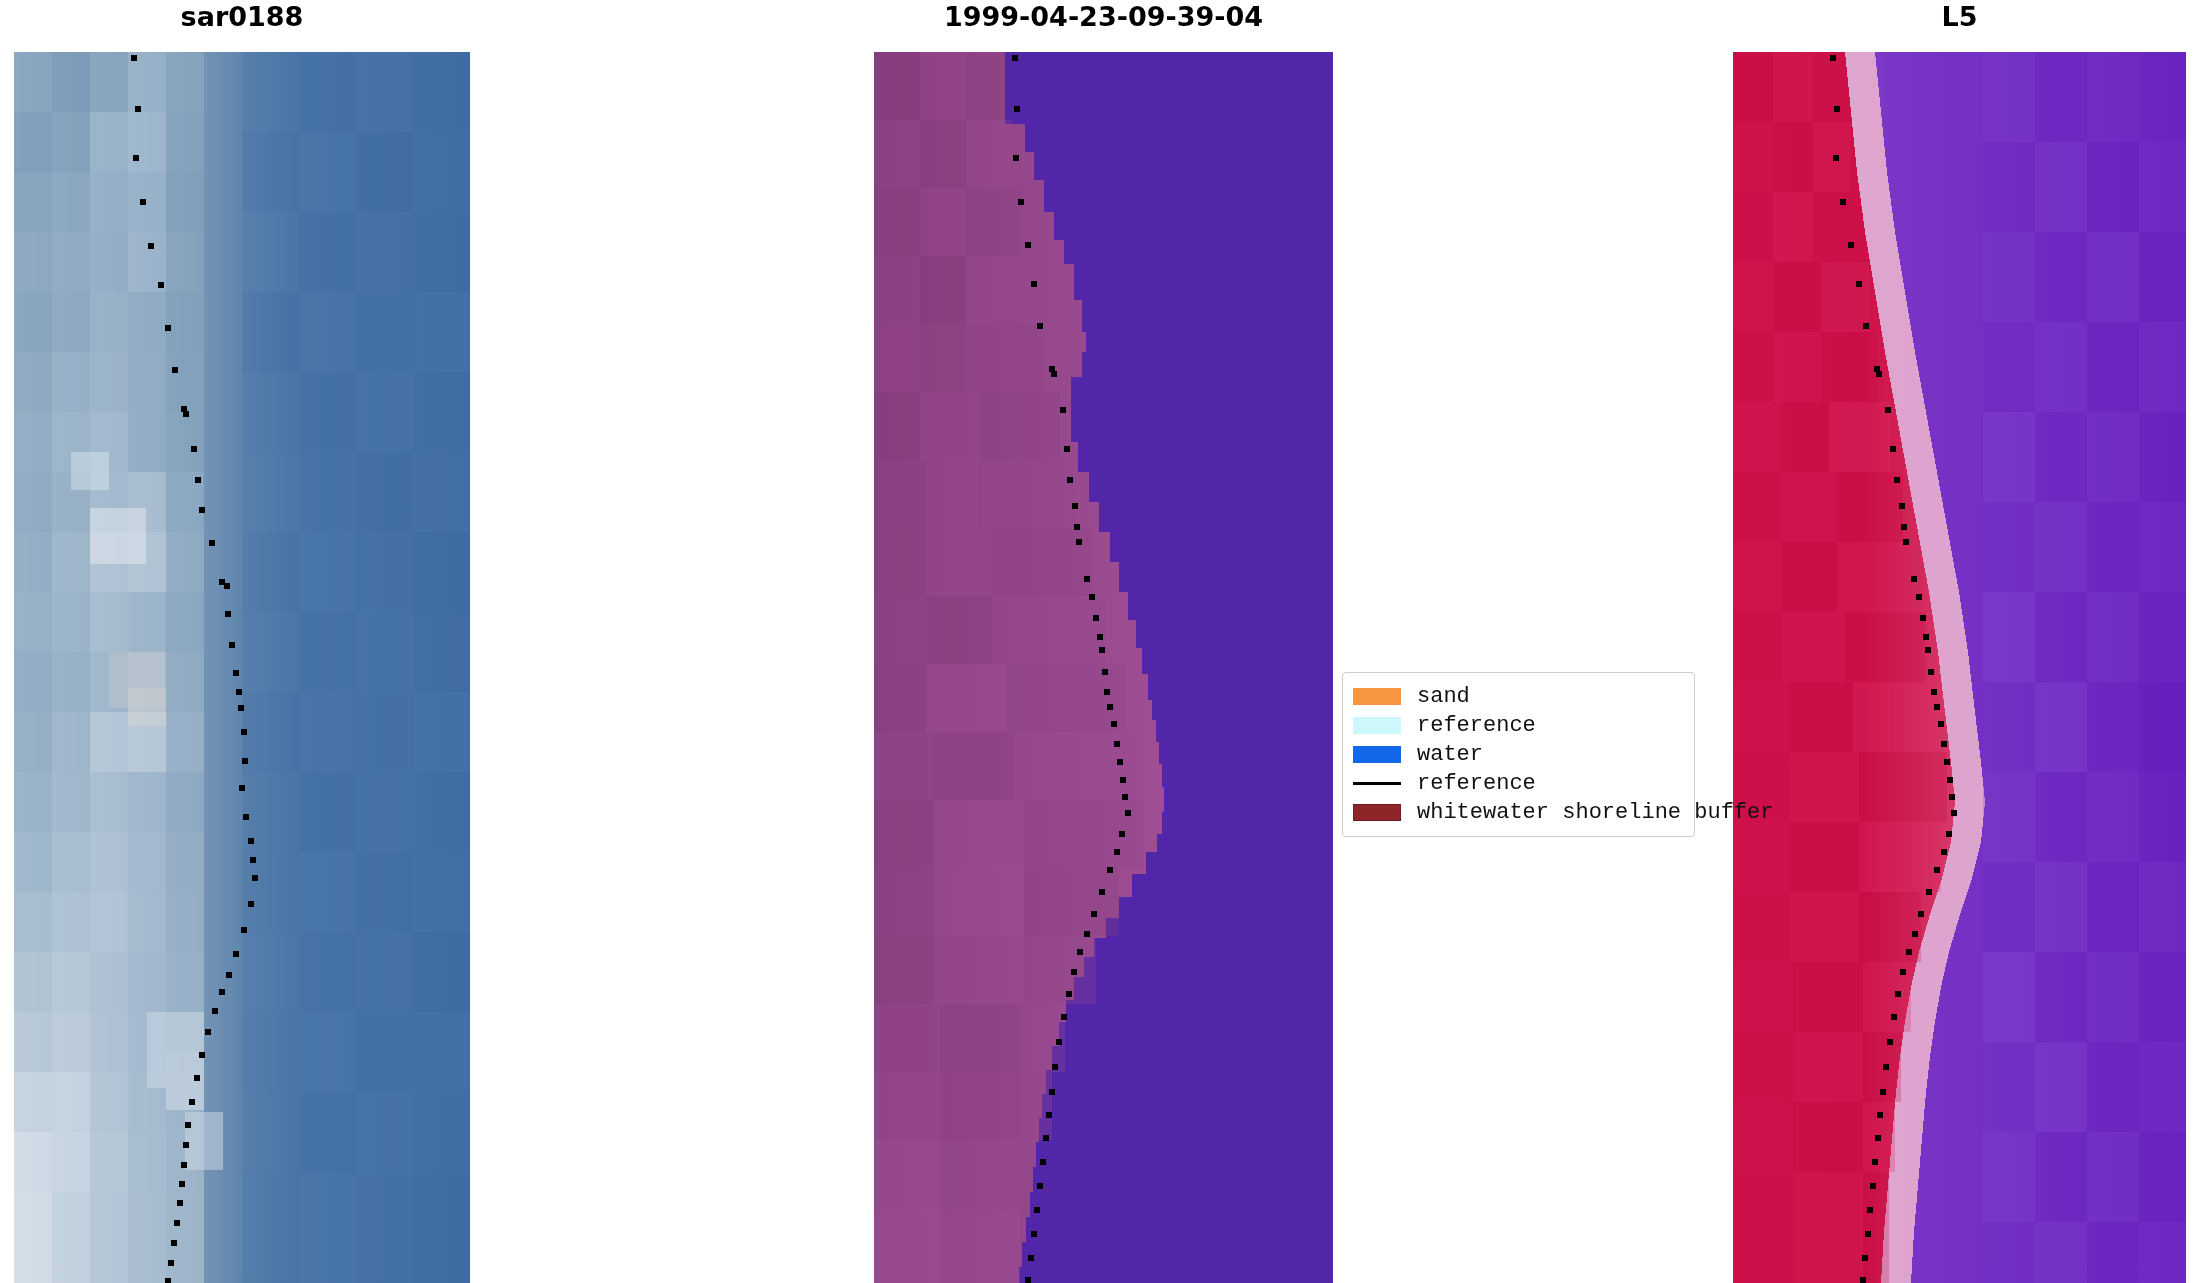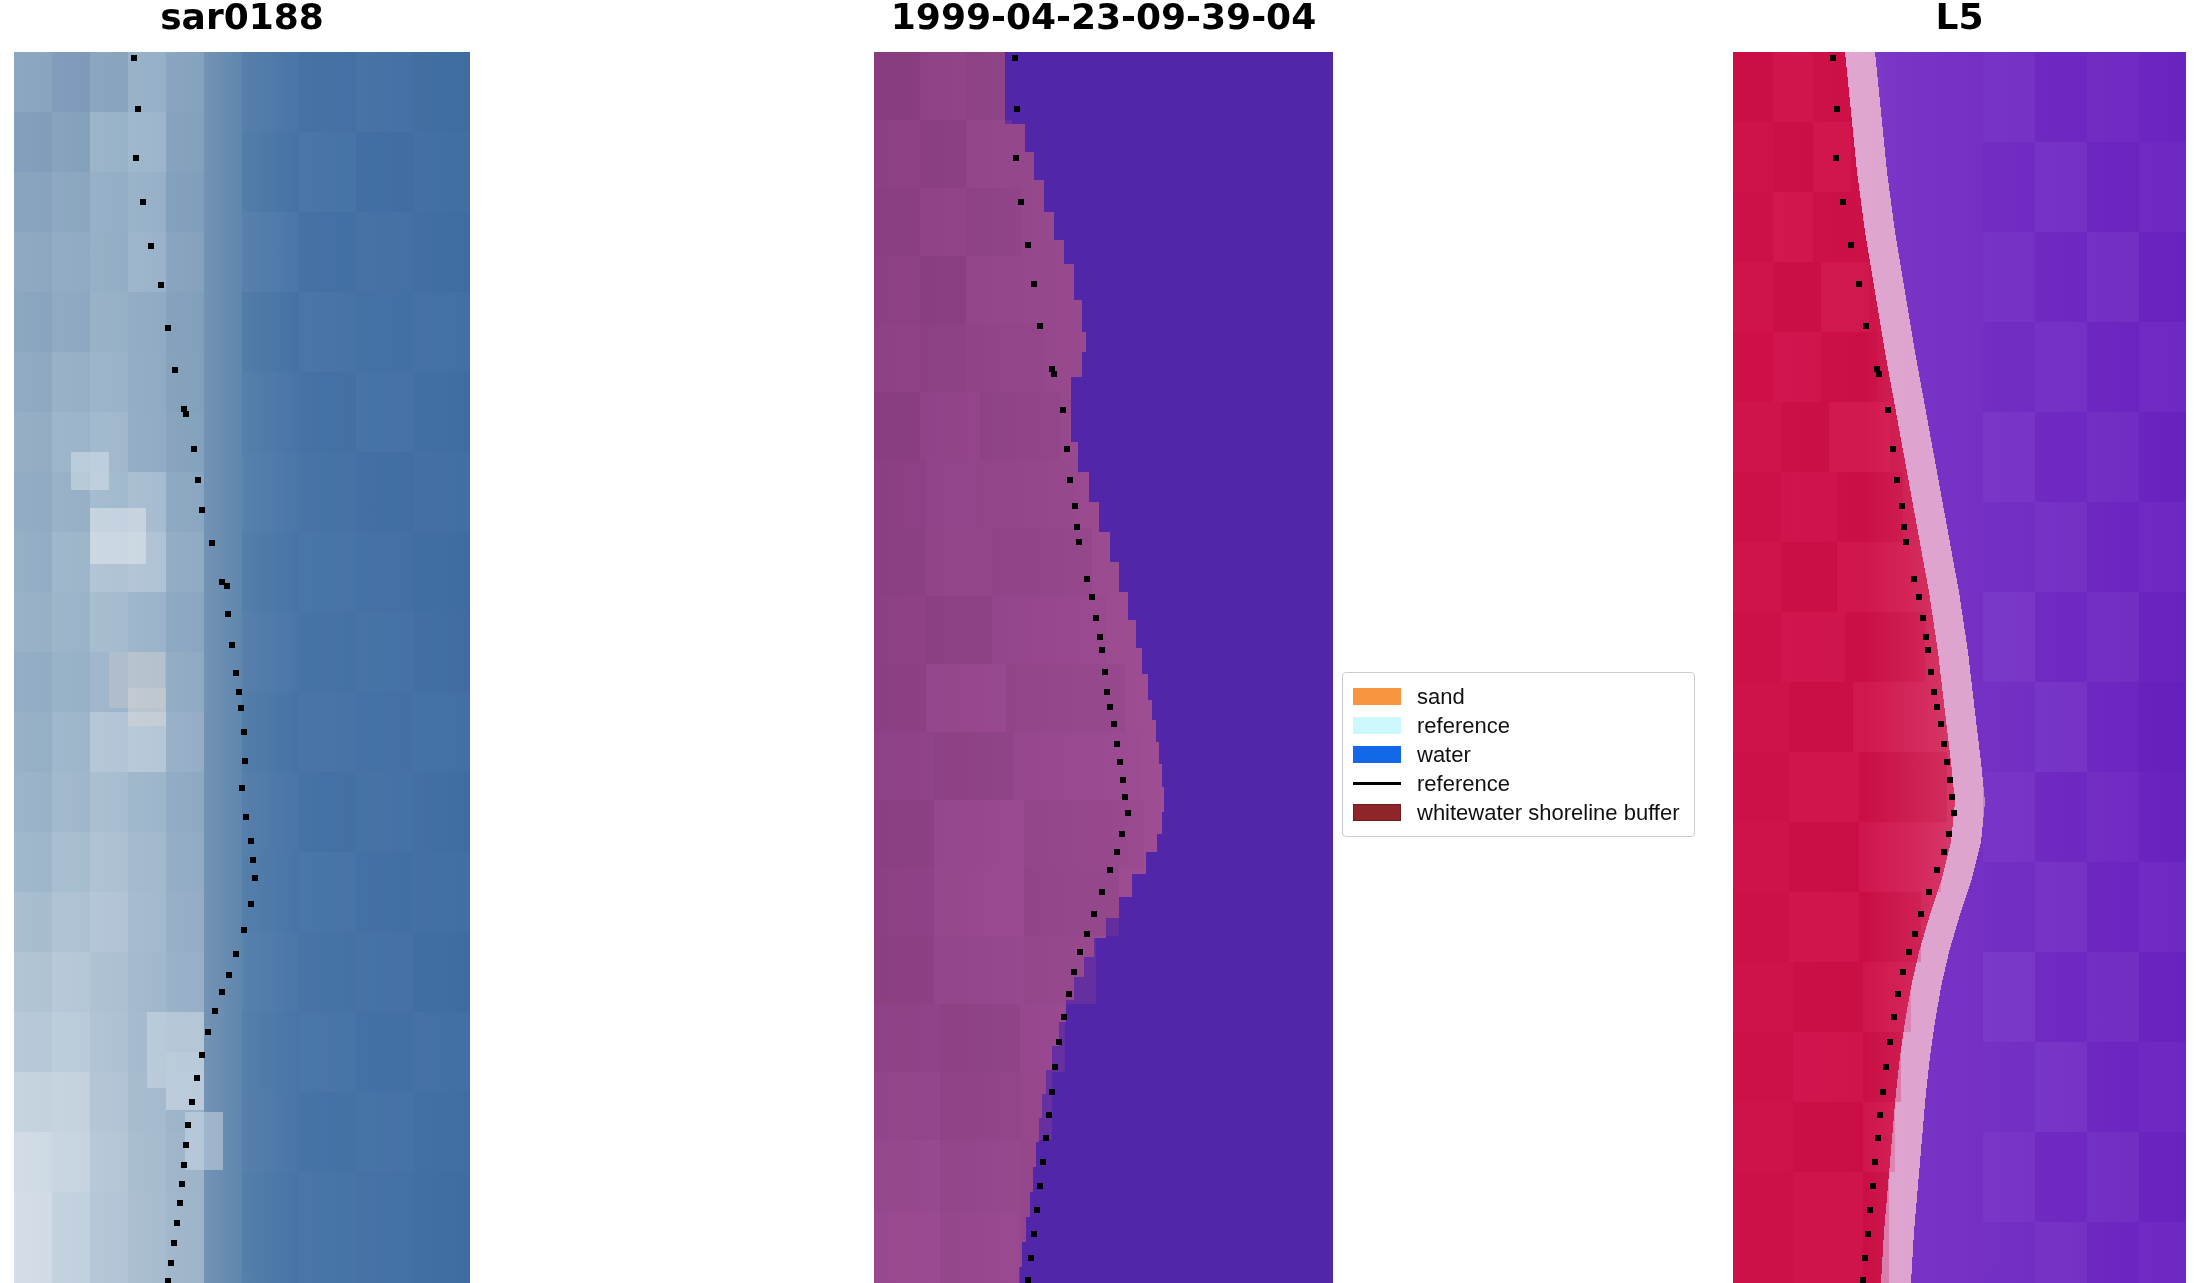--- a/index.html
+++ b/index.html
@@ -27,21 +27,21 @@
     position: absolute;
   }
 
   .panel-title {
     position: absolute;
     top: 0;
     left: 0;
     width: 100%;
     text-align: center;
     font-weight: bold;
-    font-size: 36px;
+    font-size: 27px;
     color: #000000;
     font-family: "DejaVu Sans", sans-serif;
     letter-spacing: 0px;
     line-height: 34px;
   }
 
   .panel-image {
     position: absolute;
     overflow: hidden;
     background: #ffffff;
@@ -83,21 +83,21 @@
     position: absolute;
     left: 0; right: 0;
     top: 50%;
     height: 3px;
     margin-top: -1.5px;
     background: #000000;
   }
   .legend-label {
     font-size: 22px;
     color: #111111;
-    font-family: Liberation Sans, sans-serif;
+    font-family: Liberation Mono, monospace;
     white-space: nowrap;
     line-height: 24px;
   }
 </style>
 </head>
 <body>
 
 <div class="figure">
 
   <div class="panel" style="left:14px; top:0px; width:456px; height:1283px;">

